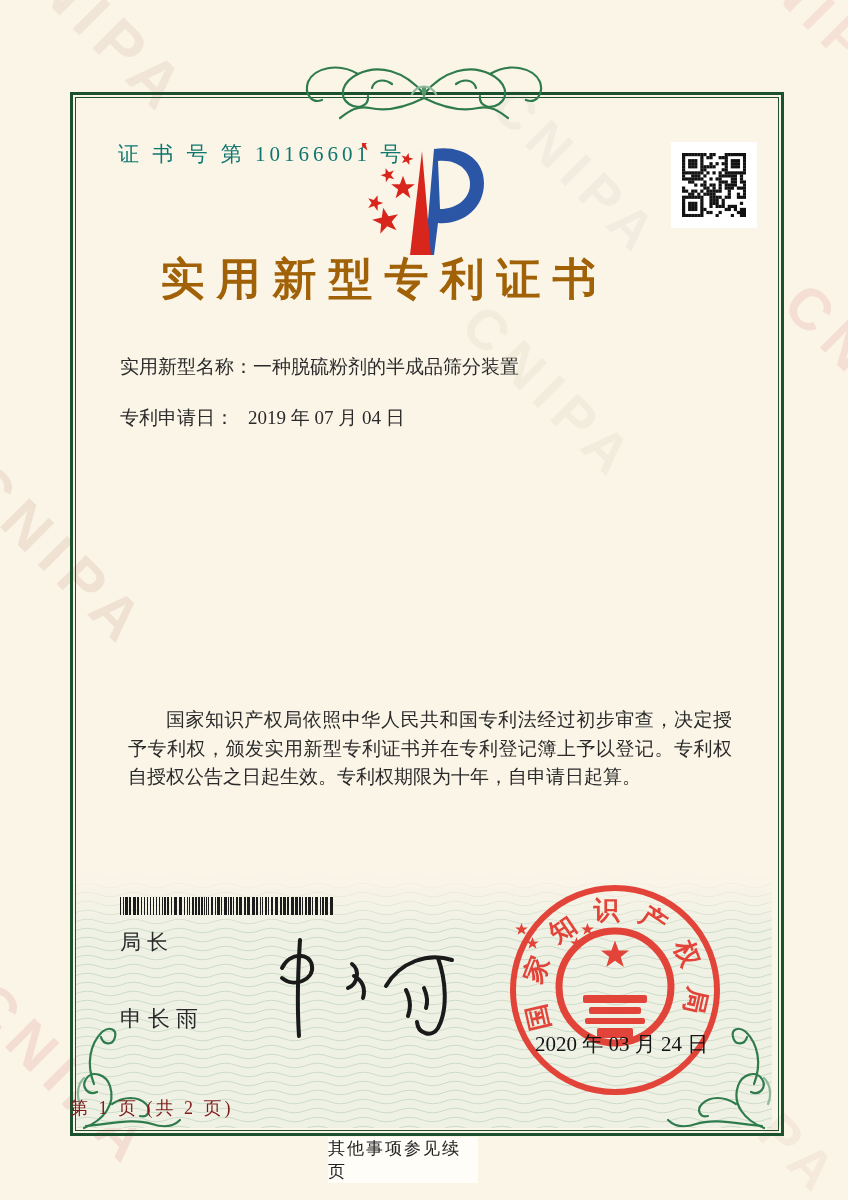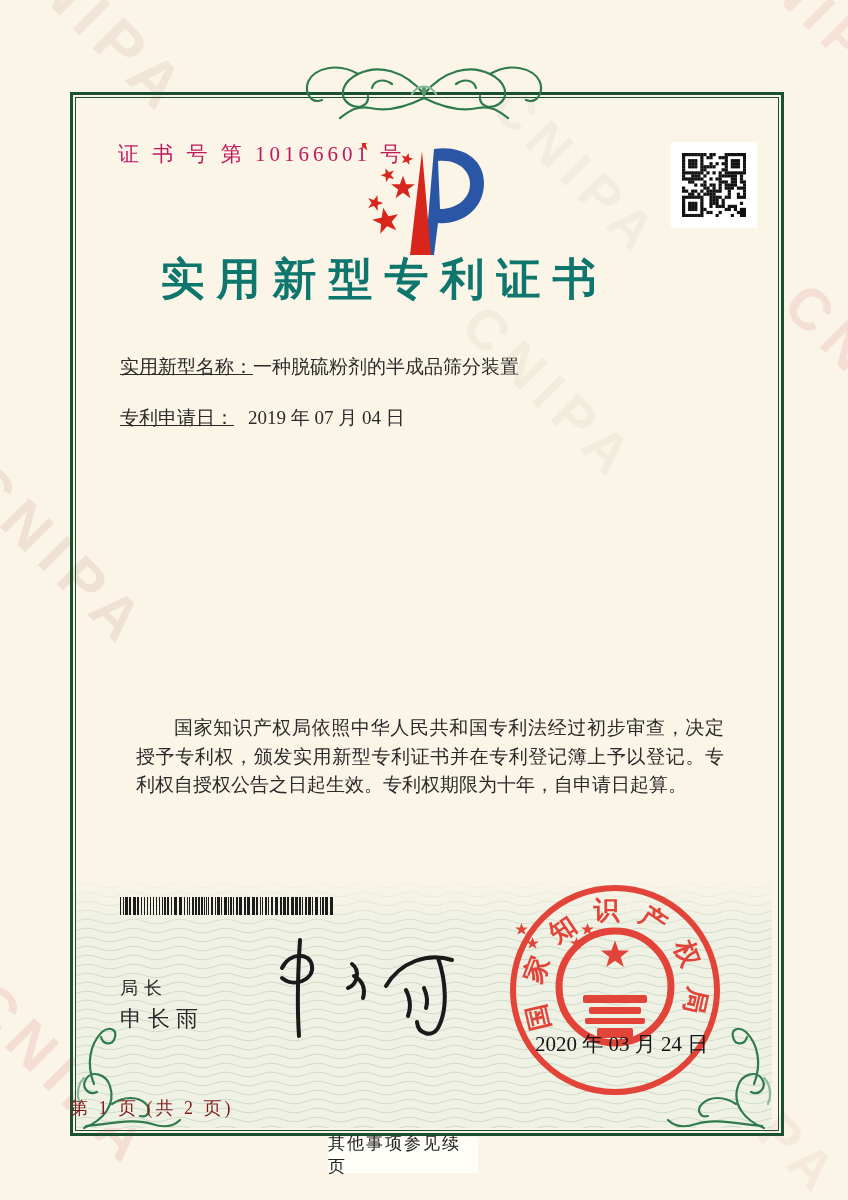--- a/index.html
+++ b/index.html
@@ -24,50 +24,50 @@
     content:""; position:absolute; inset:2px; border:1px solid #1c5130;
   }
   
   .waveband{ position:absolute; left:76px; top:872px; width:696px; height:256px; }
   .wavefade{
     position:absolute; left:76px; top:872px; width:696px; height:60px;
     background:linear-gradient(#fbf5e8, rgba(251,245,232,0));
   }
   
   .cert-no{
-    position:absolute; left:118px; top:140px; font-size:21px; letter-spacing:4px; color:#be185d;
+    position:absolute; left:118px; top:140px; font-size:21px; letter-spacing:4px; color:#0f766e;
   }
   .logo{ position:absolute; left:362px; top:143px; }
   .qrbox{ position:absolute; left:671px; top:142px; width:86px; height:86px; background:#fff; }
   .qrbox svg{ position:absolute; left:11px; top:11px; }
   .title{
     position:absolute; left:0; top:250px; width:769px; text-align:center;
-    font-size:44px; font-weight:700; letter-spacing:12px; color:#0f766e;
+    font-size:44px; font-weight:700; letter-spacing:12px; color:#a16207;
   }
   
   .fields{ position:absolute; left:120px; top:354px; width:620px; font-size:19px; }
   .field-row{ height:19px; margin-bottom:32px; white-space:nowrap; }
-  .f-label{ display:inline-block; min-width:128px;text-decoration:underline; }
+  .f-label{ display:inline-block; min-width:128px; }
   .f-val1{ display:inline-block; width:194px; }
   
   .paras{ position:absolute; left:120px; top:698px; width:620px;
           font-size:19px; line-height:28.5px; text-align:justify; }
-  .paras p{ margin:16px; text-indent:2em; }
+  .paras p{ margin:8px; text-indent:2em; }
   
   .barcode{ position:absolute; left:120px; top:897px; }
-  .signer-title{ position:absolute; left:120px; top:976px; font-size:18px; letter-spacing:6px; }
+  .signer-title{ position:absolute; left:120px; top:928px; font-size:21px; letter-spacing:6px; }
   .signer-name{ position:absolute; left:120px; top:1004px; font-size:22px; letter-spacing:6px; }
   .signature{ position:absolute; left:248px; top:928px; }
   .seal{ position:absolute; left:505px; top:883px; }
   .page-info{
     position:absolute; left:70px; top:1096px; width:708px; text-align:left;
     font-size:18px; letter-spacing:3px; color:#7f1d1d;
   }
   .footer-note{
-    position:absolute; left:328px; top:1137px; width:150px; height:36px;
+    position:absolute; left:328px; top:1137px; width:150px; height:46px;
     background:#fffdf8; display:flex; align-items:center; justify-content:center;
     font-size:17px; letter-spacing:2px; color:#222;
   }
 </style>
 </head>
 <body>
 
 <div class="page">
 
   <div class="wm" style="left:-30px;top:-20px;font-size:64px;color:#f1e5d7;">CNIPA</div>

